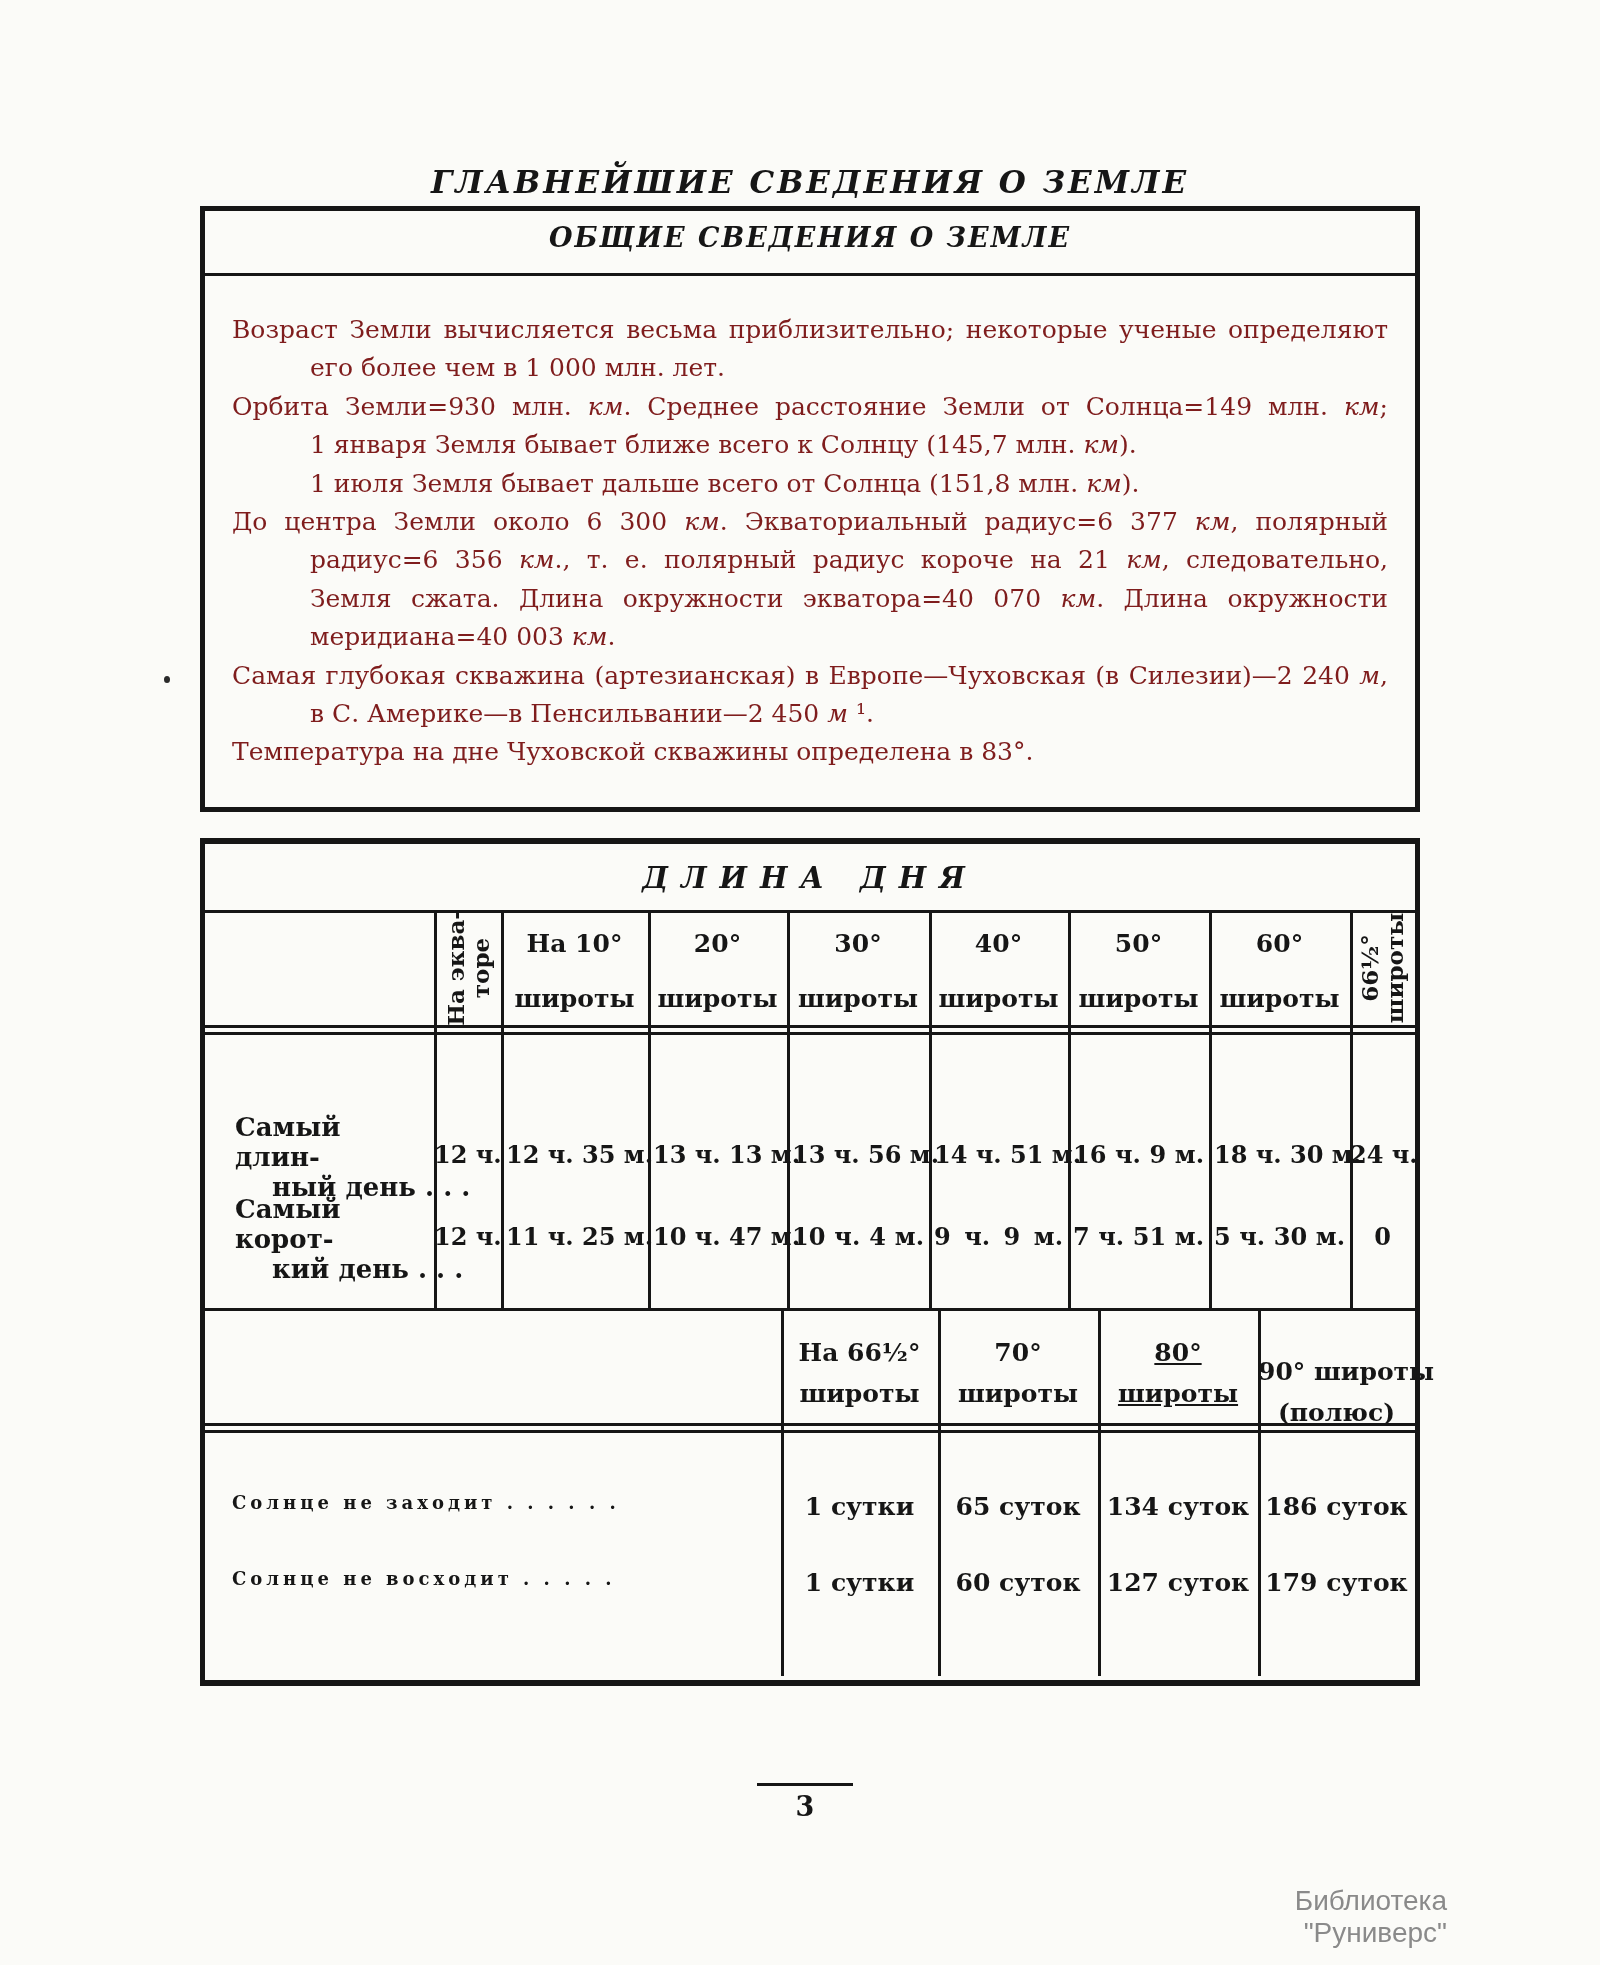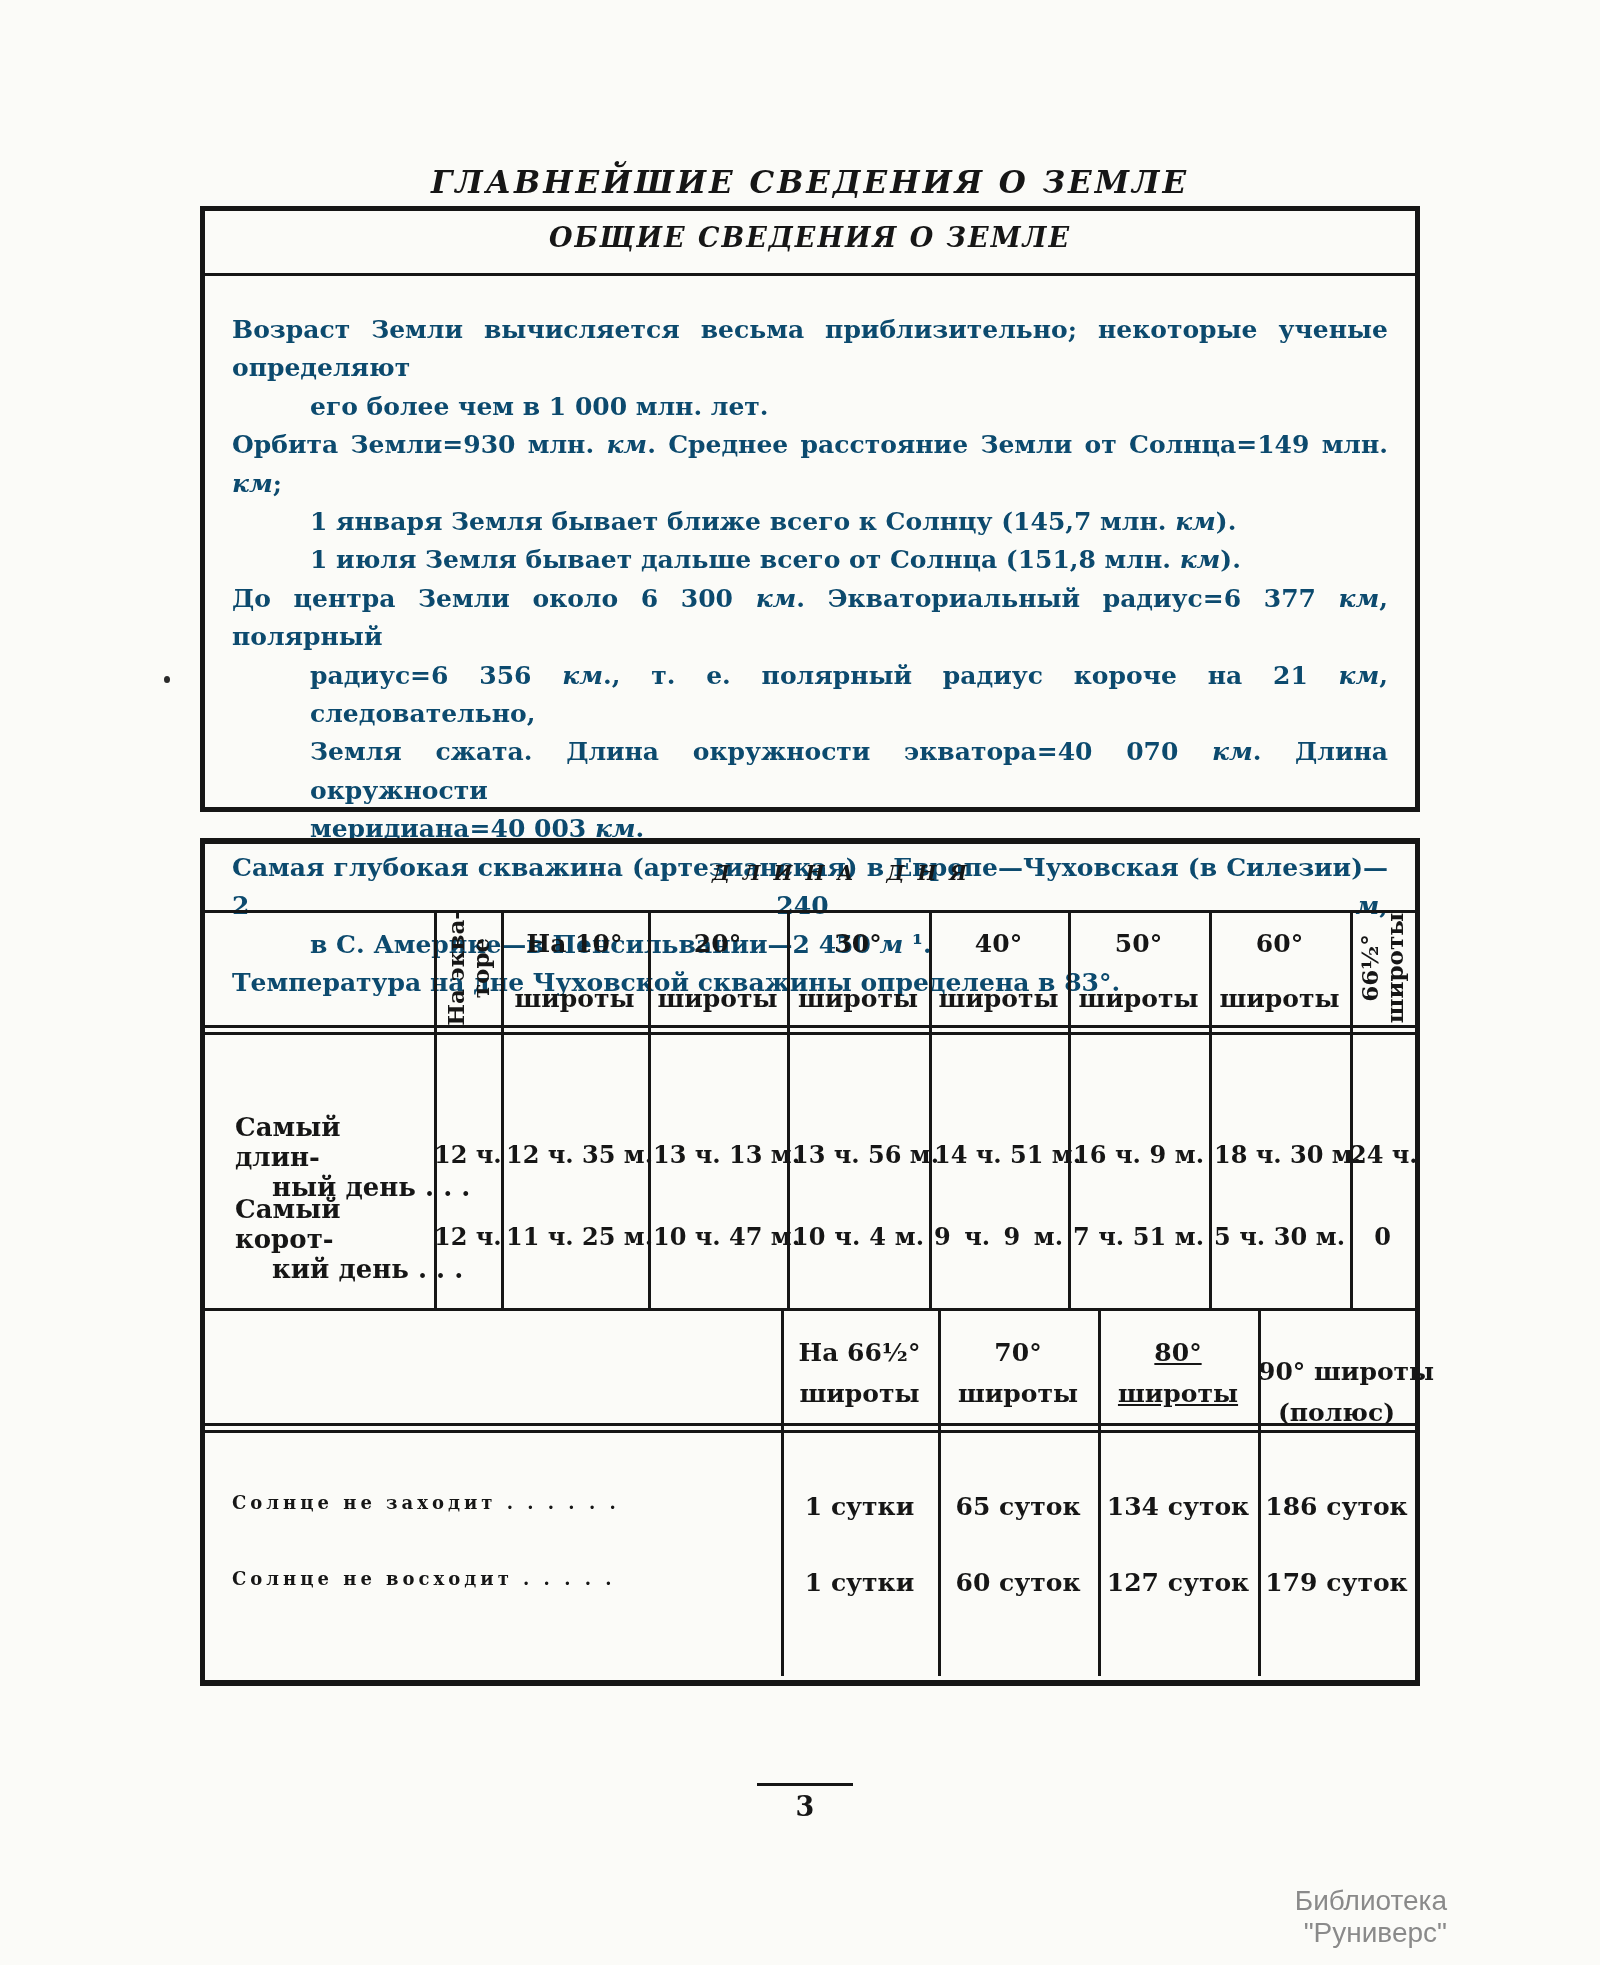--- a/index.html
+++ b/index.html
@@ -18,35 +18,34 @@
   .box1 {
     position:absolute; left:200px; top:206px; width:1220px; height:606px;
     border:5px solid #161616; box-sizing:border-box;
   }
   .box1-header {
     position:absolute; left:0; top:11px; width:100%; text-align:center;
     font-style:italic; font-weight:700; font-size:27px; letter-spacing:2px;
   }
   .box1-rule { position:absolute; left:0; top:62px; width:100%; height:3px; background:#161616; }
   .box1-lines { position:absolute; left:27px; top:100px; width:1156px; }
-  .tline { font-size:25px; font-weight:700; line-height:38.4px; color:#0c4a6e; }
+  .tline { font-size:25px; font-weight:400; line-height:38.4px; color:#7f1d1d; }
   .tline.just { text-align:justify; text-align-last:justify; }
   .tline.ind  { padding-left:78px; }
   
   .dtable {
     position:absolute; left:200px; top:838px; width:1220px; height:848px;
     border:5px solid #161616; border-top-width:6px; border-bottom-width:6px;
     box-sizing:border-box;
   }
   .dt-inner { position:relative; width:100%; height:100%; }
   .dt-title {
     position:absolute; left:0; top:17px; width:100%; text-align:center;
-    font-weight:700; font-style:italic; font-size:20px; letter-spacing:13px;
+    font-weight:700; font-style:italic; font-size:29px; letter-spacing:13px;
     white-space:nowrap;
-    margin-left:36px;
   }
   .hline { position:absolute; left:0; width:100%; background:#161616; }
   .dline {
     position:absolute; left:0; width:100%; height:10px; box-sizing:border-box;
     border-top:3px solid #161616; border-bottom:3px solid #161616;
   }
   .vsep { position:absolute; width:3px; background:#161616; }
   .hcell {
     position:absolute; display:flex; flex-direction:column;
     justify-content:space-between; text-align:center;

